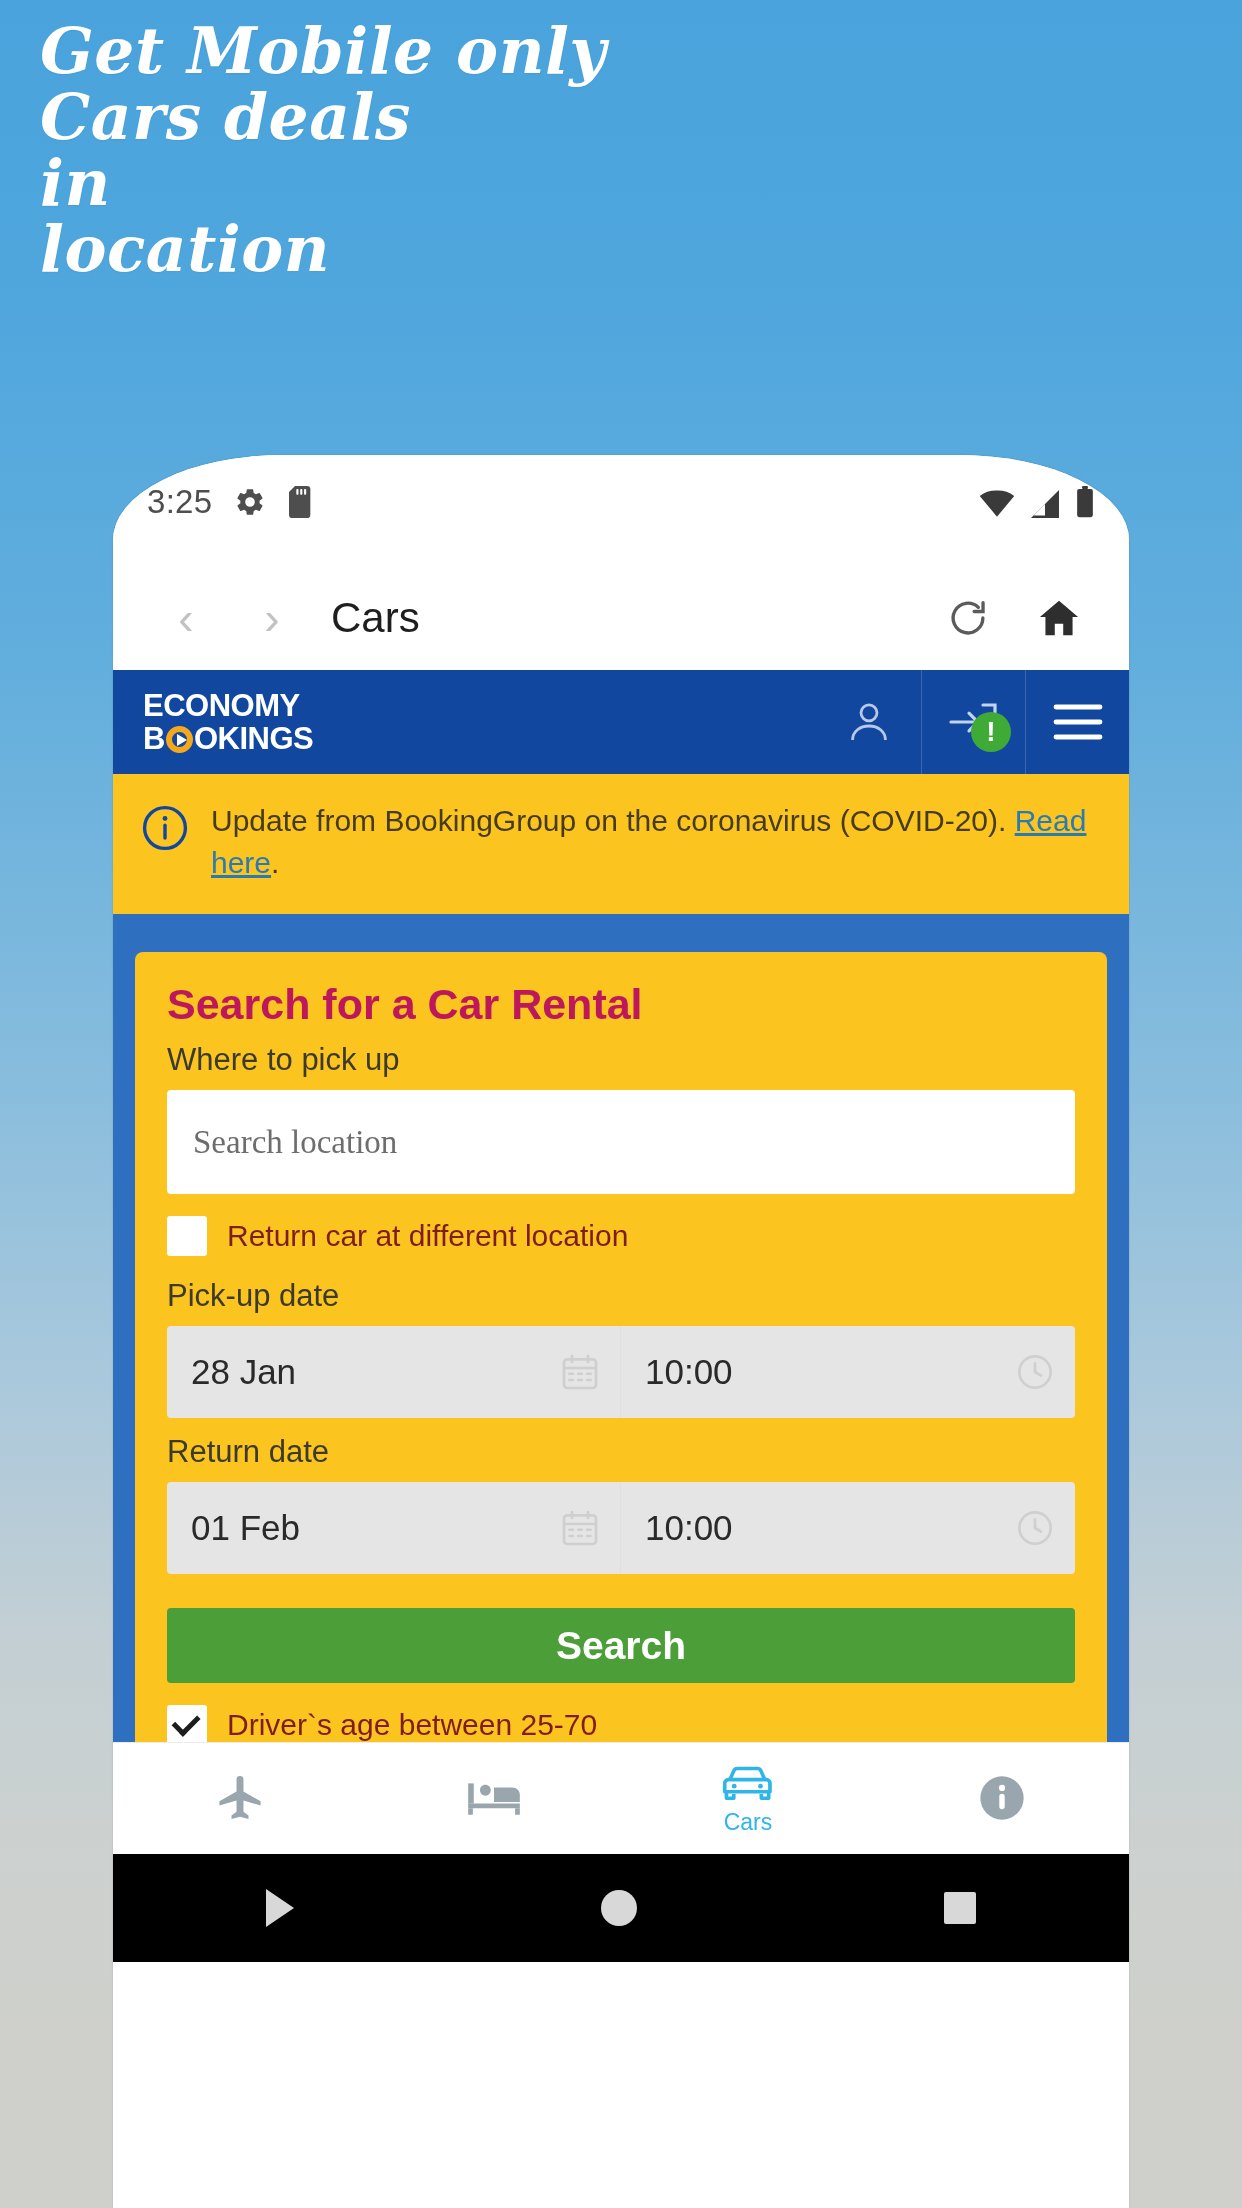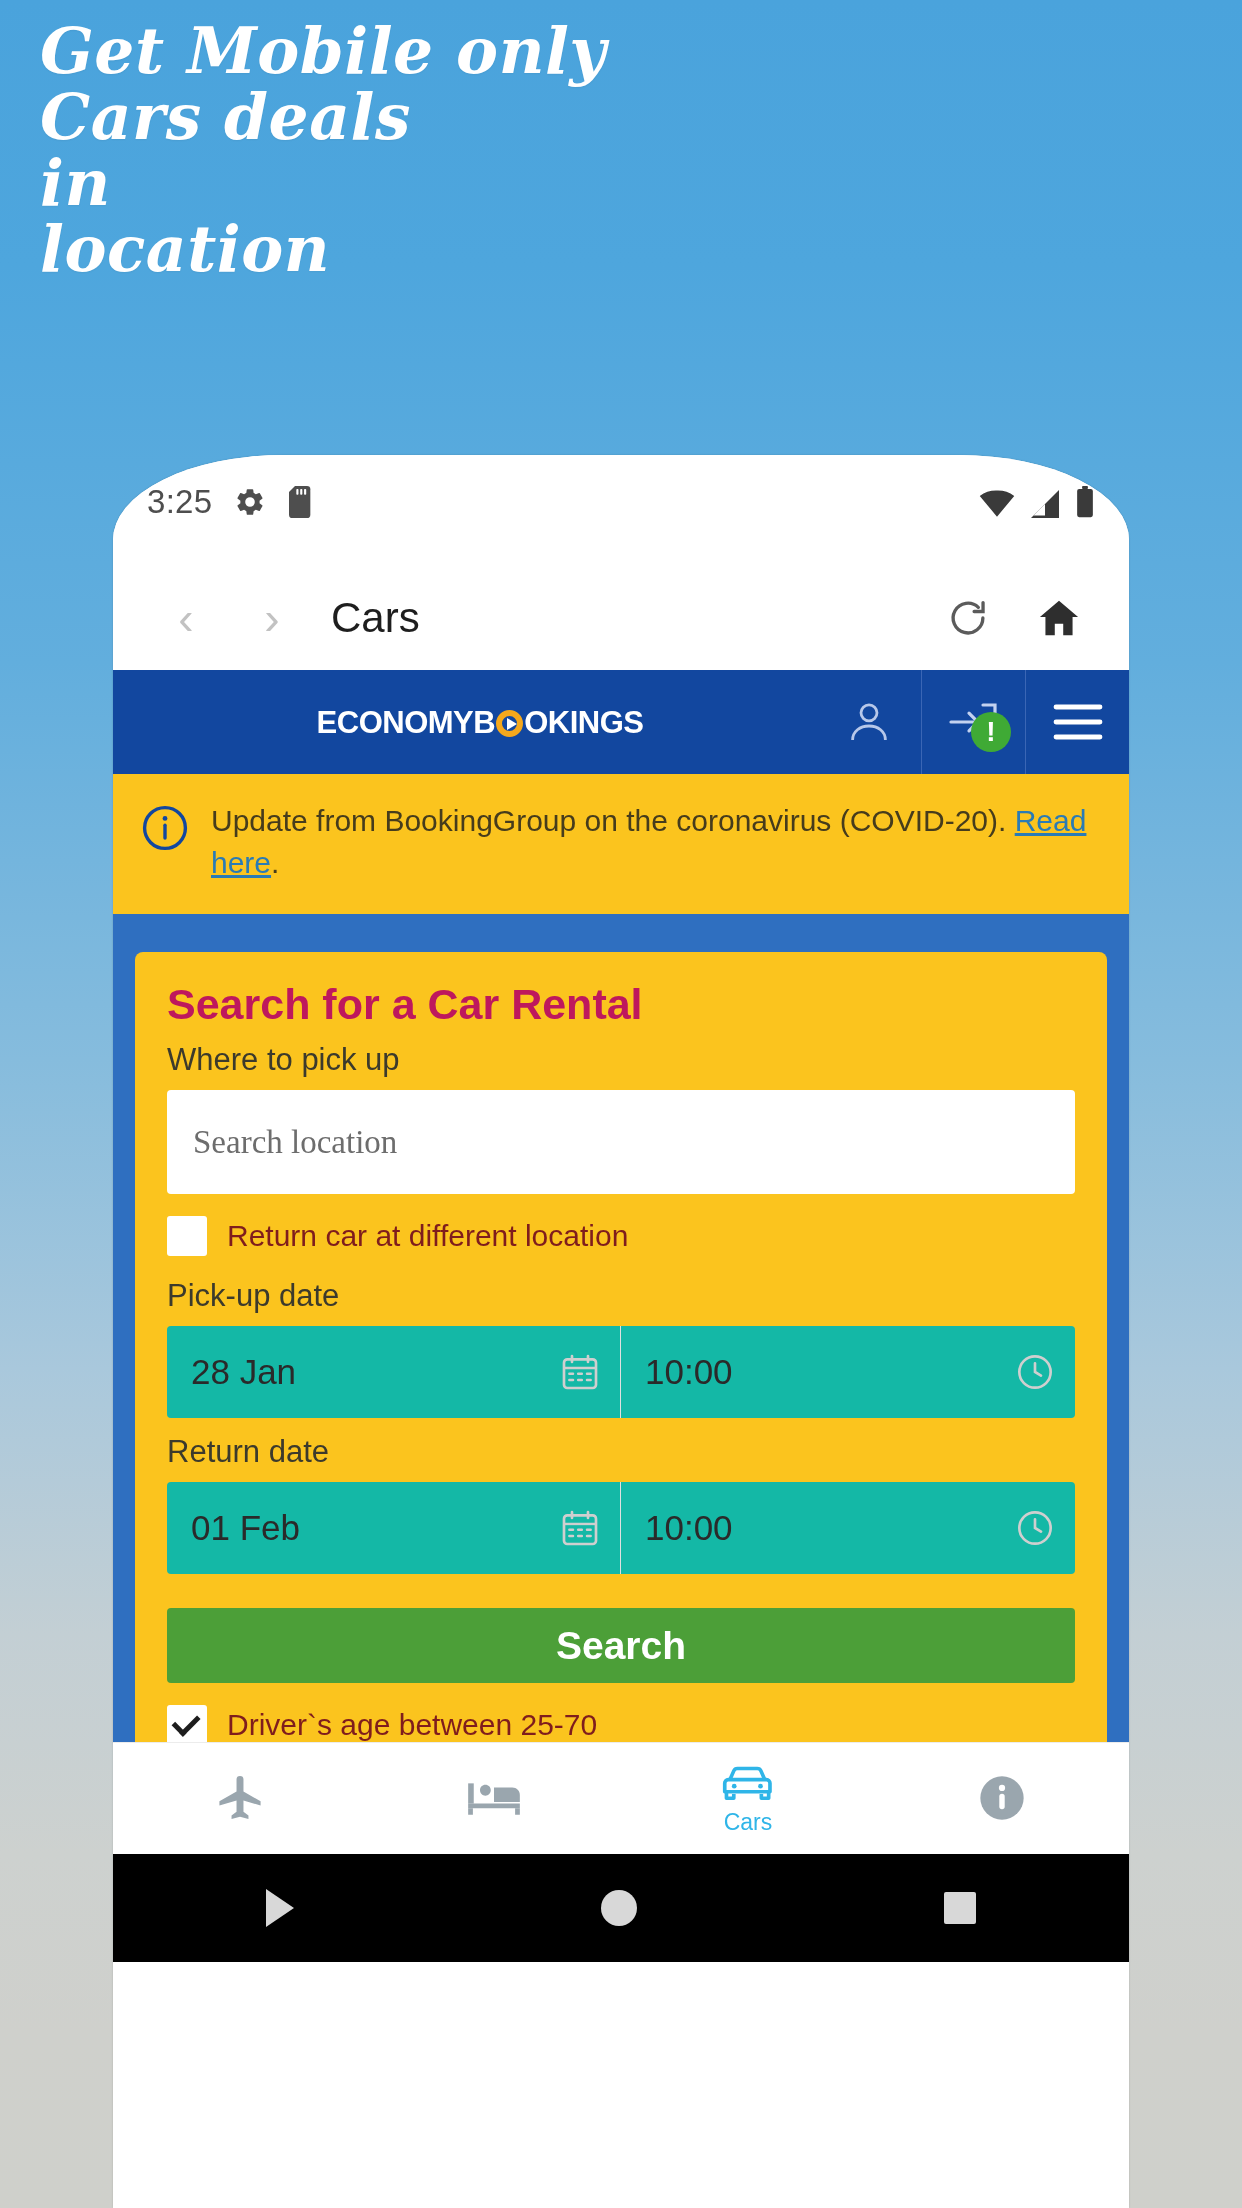--- a/index.html
+++ b/index.html
@@ -124,21 +124,21 @@
 
   
   #site-header {
     background: #12479f;
     height: 104px;
     display: flex;
     align-items: stretch;
   }
   #logo {
     display: flex;
-    flex-direction: row;
+    flex-direction: column;
     justify-content: center;
     padding-left: 30px;
     flex: 1 1 auto;
   }
   .logo-line {
     color: #ffffff;
     font-weight: 800;
     font-size: 31px;
     letter-spacing: -0.5px;
     line-height: 33px;
@@ -252,21 +252,21 @@
     border-bottom: 5px solid #1d1d1d;
     transform: rotate(-45deg) translate(1px, -3px);
   }
   .check-label {
     font-size: 30px;
     color: #7f1d1d;
     font-family: "Liberation Sans", sans-serif;
   }
   .dt-row {
     display: flex;
-    background: #14b8a6;
+    background: #e5e5e5;
     border-radius: 4px;
     height: 92px;
     overflow: hidden;
     margin-bottom: 8px;
   }
   .dt-date {
     flex: 1 1 50%;
     display: flex;
     align-items: center;
     padding: 0 20px 0 24px;

